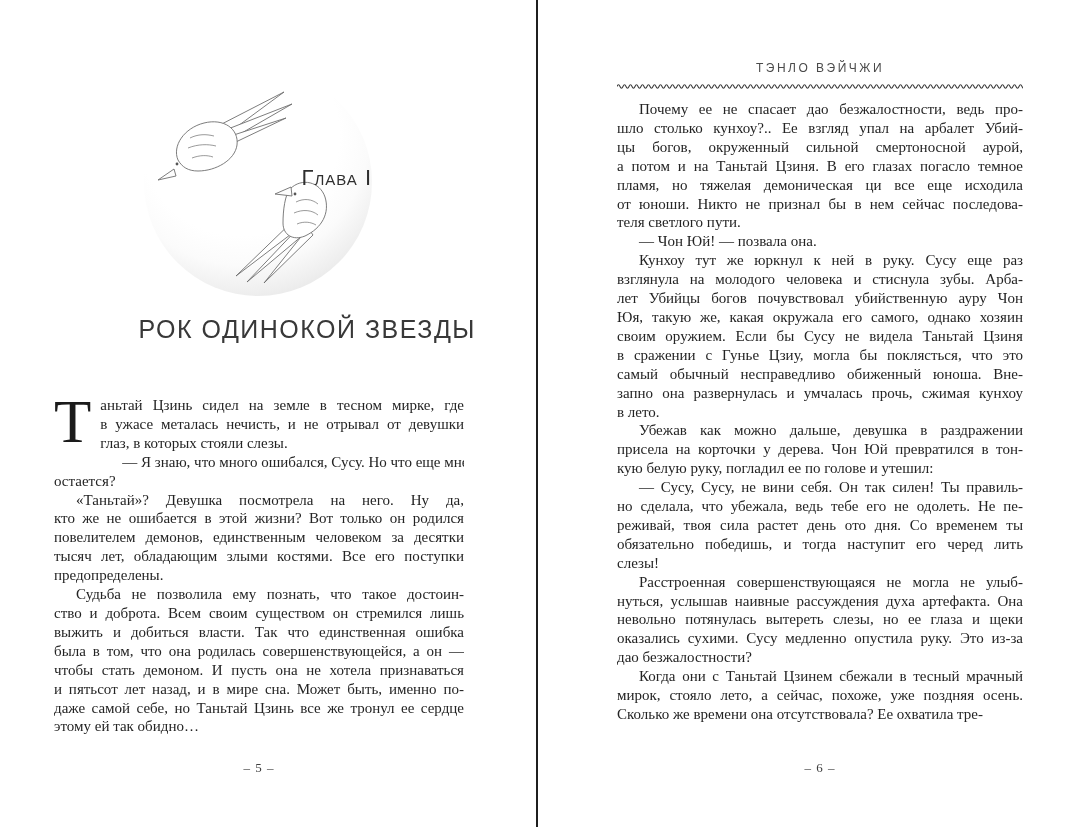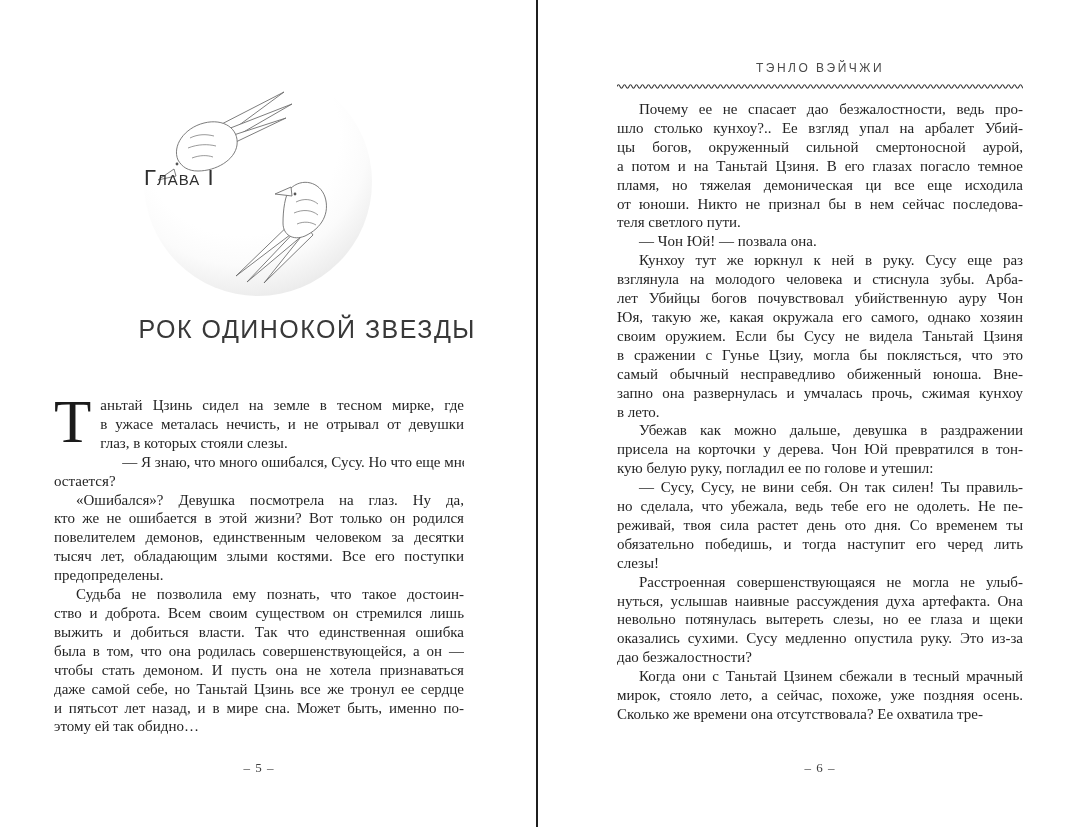--- a/index.html
+++ b/index.html
@@ -9,21 +9,21 @@
   .divider { position:absolute; left:536px; top:0; width:2px; height:827px; background:#1f1f1f; }
 
   .page { position:absolute; top:0; height:779px; }
   .page.left  { left:54px;  width:410px; }
   .page.right { left:617px; width:406px; }
 
   .chapter-circle { position:absolute; left:90px; top:68px; width:228px; height:228px;
     border-radius:50%;
     background: radial-gradient(circle at 42% 30%, #ffffff 48%, #fbfbfb 62%, #eeeeee 76%, #dedede 90%, #d2d2d2 100%); }
   .birds { position:absolute; left:0; top:0; width:228px; height:228px; }
-  .chapter-label { position:absolute; left:0; top:97px; width:100%; text-align:left;
+  .chapter-label { position:absolute; left:0; top:97px; width:100%; text-align:right;
     font-family:"Liberation Sans", sans-serif; font-variant:small-caps; font-weight:400;
     font-size:22px; letter-spacing:1px; color:#2f2f2f; }
 
   .chapter-title { position:absolute; left:0; top:303px; width:100%; margin:12px; text-align:right;
     font-family:"Liberation Sans", sans-serif; font-weight:400; font-size:25px;
     letter-spacing:1.5px; color:#383838; }
 
   .body-text { position:absolute; left:0; width:100%; font-size:15px; line-height:18.9px; color:#242424; }
   .page.left  .body-text { top:396px; }
   .page.right .body-text { top:100px;font-family:Liberation Serif, serif; }
@@ -83,34 +83,34 @@
           <span class="dropcap">Т</span>
           <div class="line">аньтай Цзинь сидел на земле в тесном мирке, где</div>
           <div class="line">в ужасе металась нечисть, и не отрывал от девушки</div>
           <div class="line last">глаз, в которых стояли слезы.</div>
         </div>
         <div class="para">
           <div class="line first">— Я знаю, что много ошибался, Сусу. Но что еще мне</div>
           <div class="line last">остается?</div>
         </div>
         <div class="para">
-          <div class="line first">«Ошибался»? Девушка посмотрела на глаз. Ну да,</div>
+          <div class="line first">«Таньтай»? Девушка посмотрела на него. Ну да,</div>
           <div class="line">кто же не ошибается в этой жизни? Вот только он родился</div>
           <div class="line">повелителем демонов, единственным человеком за десятки</div>
           <div class="line">тысяч лет, обладающим злыми костями. Все его поступки</div>
           <div class="line last">предопределены.</div>
         </div>
         <div class="para">
           <div class="line first">Судьба не позволила ему познать, что такое достоин-</div>
           <div class="line">ство и доброта. Всем своим существом он стремился лишь</div>
           <div class="line">выжить и добиться власти. Так что единственная ошибка</div>
           <div class="line">была в том, что она родилась совершенствующейся, а он —</div>
           <div class="line">чтобы стать демоном. И пусть она не хотела признаваться</div>
+          <div class="line">и пятьсот лет назад, и в мире сна. Может быть, именно по-</div>
           <div class="line">даже самой себе, но Таньтай Цзинь все же тронул ее сердце</div>
-          <div class="line">и пятьсот лет назад, и в мире сна. Может быть, именно по-</div>
           <div class="line last">этому ей так обидно…</div>
         </div>
       </div>
 
     <div class="page-number">– 5 –</div>
   </div>
 
   <div class="divider"></div>
 
   <div class="page right">

